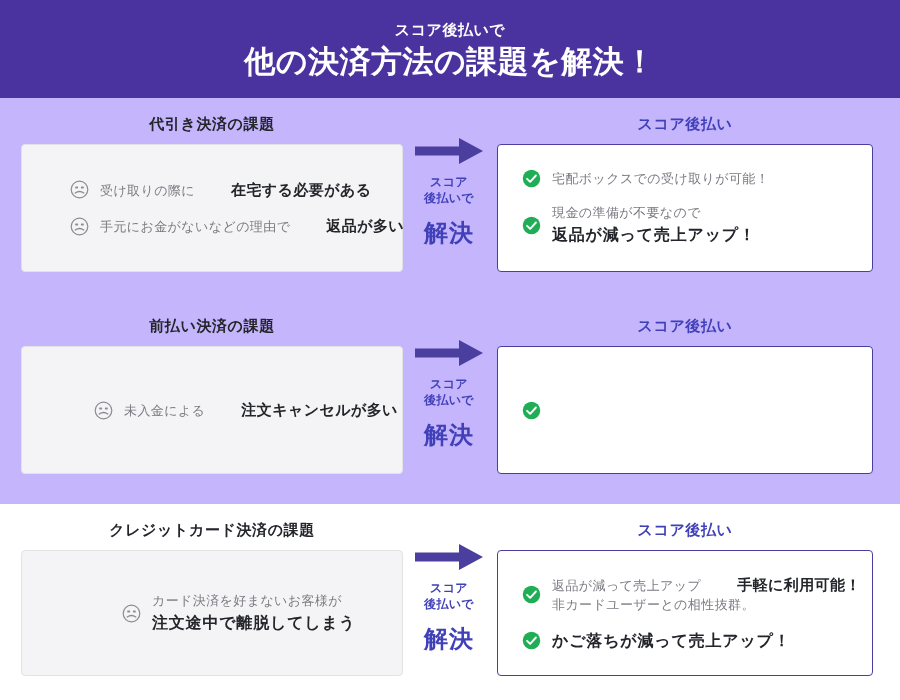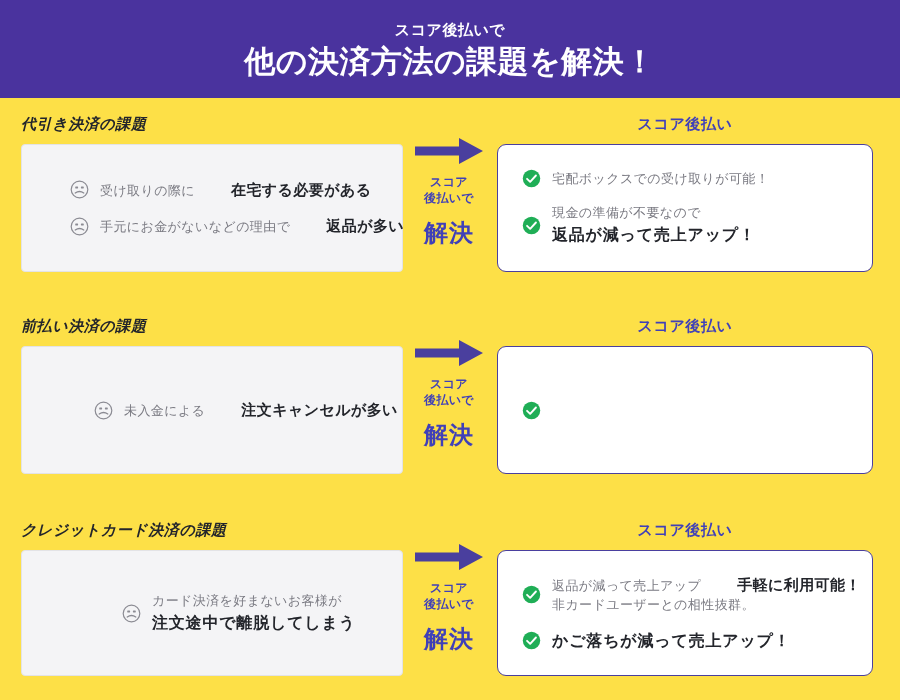--- a/index.html
+++ b/index.html
@@ -8,22 +8,22 @@
     width: 900px;
     height: 700px;
     background: #ffffff;
     font-family: "Liberation Sans", "DejaVu Sans", sans-serif;
     overflow: hidden;
   }
 
   #page {
     position: relative;
     width: 900px;
-    height: 700px;
-    background: #fde047;
+    height: 504px;
+    background: #c4b5fd;
   }
 
   
   .header-banner {
     position: absolute;
     left: 0;
     top: 0;
     width: 900px;
     height: 98px;
     background: #4a339e;
@@ -57,26 +57,26 @@
   .row-1 { top: 98px;  height: 200px; }
   .row-2 { top: 300px; height: 202px; }
   .row-3 { top: 504px; height: 196px; }
 
   
   .heading-left {
     position: absolute;
     left: 21px;
     top: 18px;
     width: 382px;
+    text-align: center;
     color: #23252b;
     font-size: 15px;
     font-weight: bold;
     letter-spacing: 0.6px;
     line-height: 1;
-    font-style: italic;
   }
   .heading-right {
     position: absolute;
     left: 497px;
     top: 18px;
     width: 376px;
     text-align: center;
     color: #4040b8;
     font-size: 15px;
     font-weight: bold;
@@ -102,21 +102,21 @@
   .row-3 .problem-box { height: 126px; }
 
   
   .solution-box {
     position: absolute;
     left: 497px;
     top: 46px;
     width: 376px;
     background: #ffffff;
     border: 1.6px solid #4a3f9e;
-    border-radius: 9px;
+    border-radius: 4px;
     display: flex;
     flex-direction: column;
     justify-content: center;
   }
   .row-1 .solution-box { height: 128px; }
   .row-2 .solution-box { height: 128px; }
   .row-3 .solution-box { height: 126px; }
 
   
   .item {

